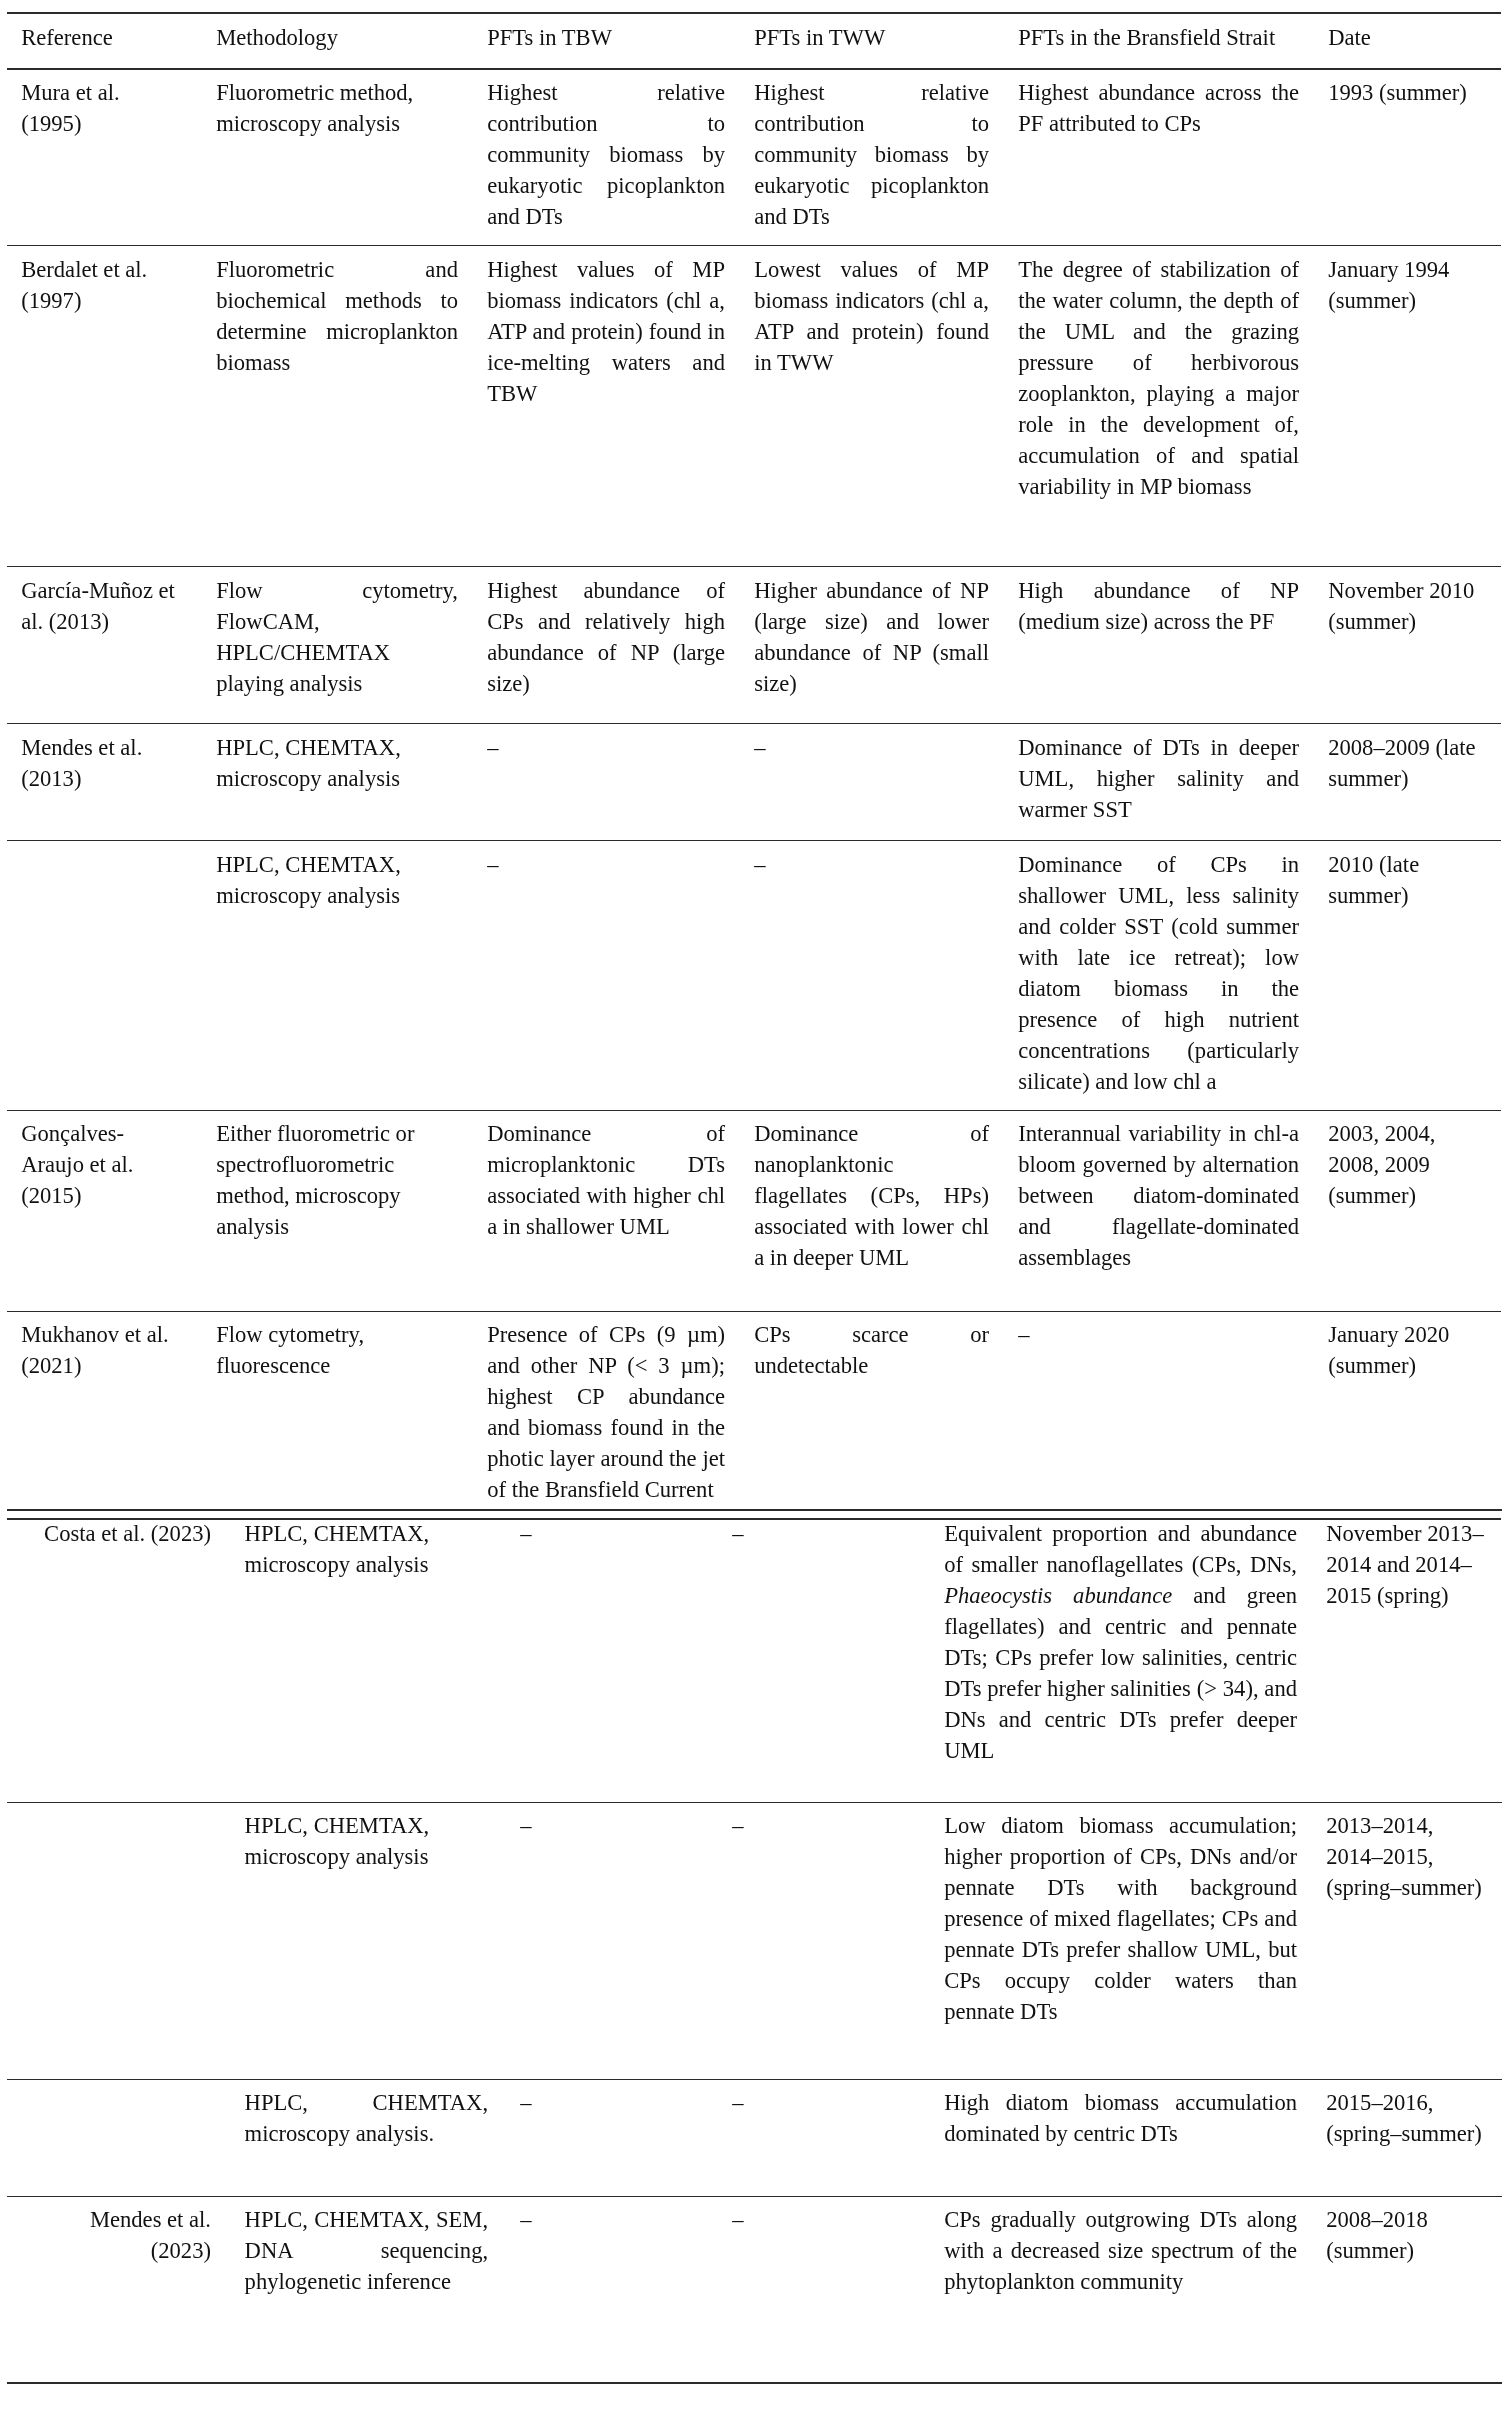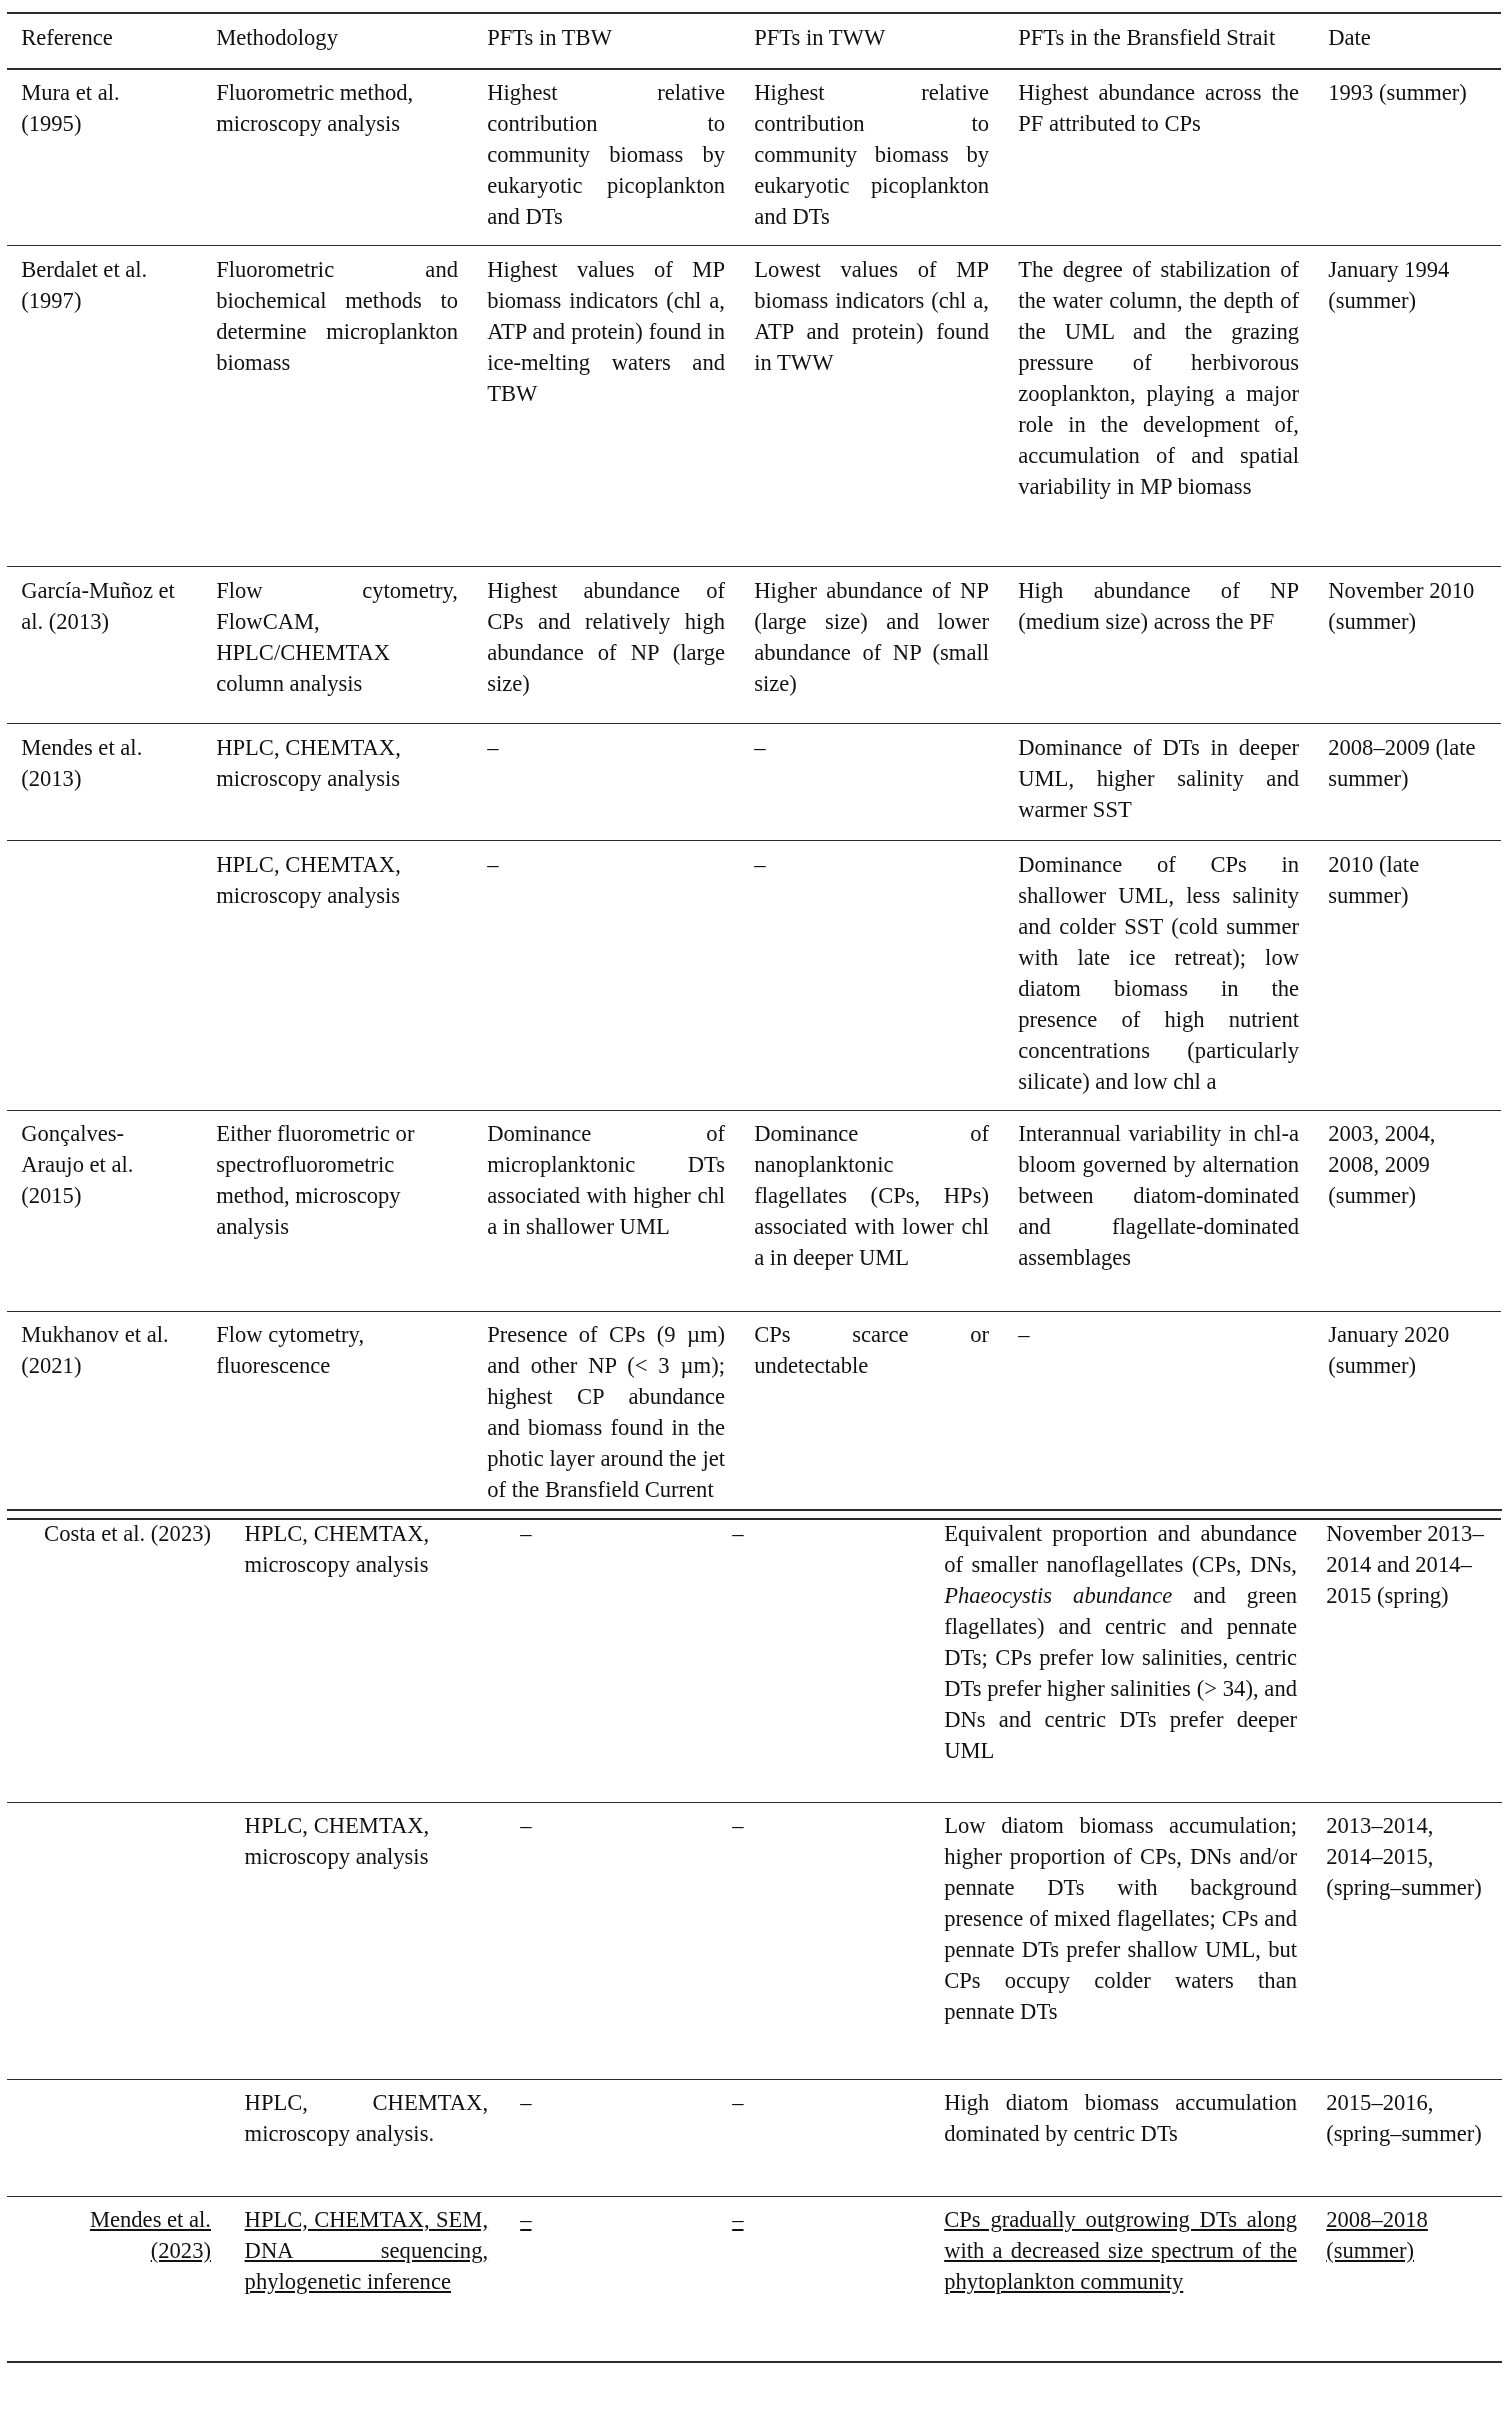--- a/index.html
+++ b/index.html
@@ -73,21 +73,21 @@
     .h-mura { height: 135px; }
     .h-berdalet { height: 321px; }
     .h-garcia { height: 157px; }
     .h-mendes13a { height: 117px; }
     .h-mendes13b { height: 260px; }
     .h-goncalves { height: 201px; }
     .h-mukhanov { height: 188px; }
     .h-costa1 { height: 292px; }
     .h-costa2 { height: 277px; }
     .h-costa3 { height: 117px; }
-    .h-mendes23 { height: 166px; text-decoration: underline; }
+    .h-mendes23 { height: 187px; }
   </style>
 </head>
 <body>
 
 <div class="tbl-wrap tbl-top">
   <table>
     <colgroup>
       <col class="c1">
         <col class="c2">
         <col class="c3">
@@ -159,21 +159,21 @@
         <td>
             <div class="cell-inner">January 1994 (summer)</div>
           </td>
       </tr>
 
       <tr class="row h-garcia">
         <td class="col-ref">
             <div class="cell-inner">García-Muñoz et al. (2013)</div>
           </td>
         <td>
-            <div class="cell-inner justify">Flow cytometry, FlowCAM, HPLC/CHEMTAX column analysis</div>
+            <div class="cell-inner justify">Flow cytometry, FlowCAM, HPLC/CHEMTAX playing analysis</div>
           </td>
         <td>
             <div class="cell-inner justify">Highest abundance of CPs and relatively high abundance of NP (large size)</div>
           </td>
         <td>
             <div class="cell-inner justify">Higher abundance of NP (large size) and lower abundance of NP (small size)</div>
           </td>
         <td>
             <div class="cell-inner justify">High abundance of NP (medium size) across the PF</div>
           </td>

